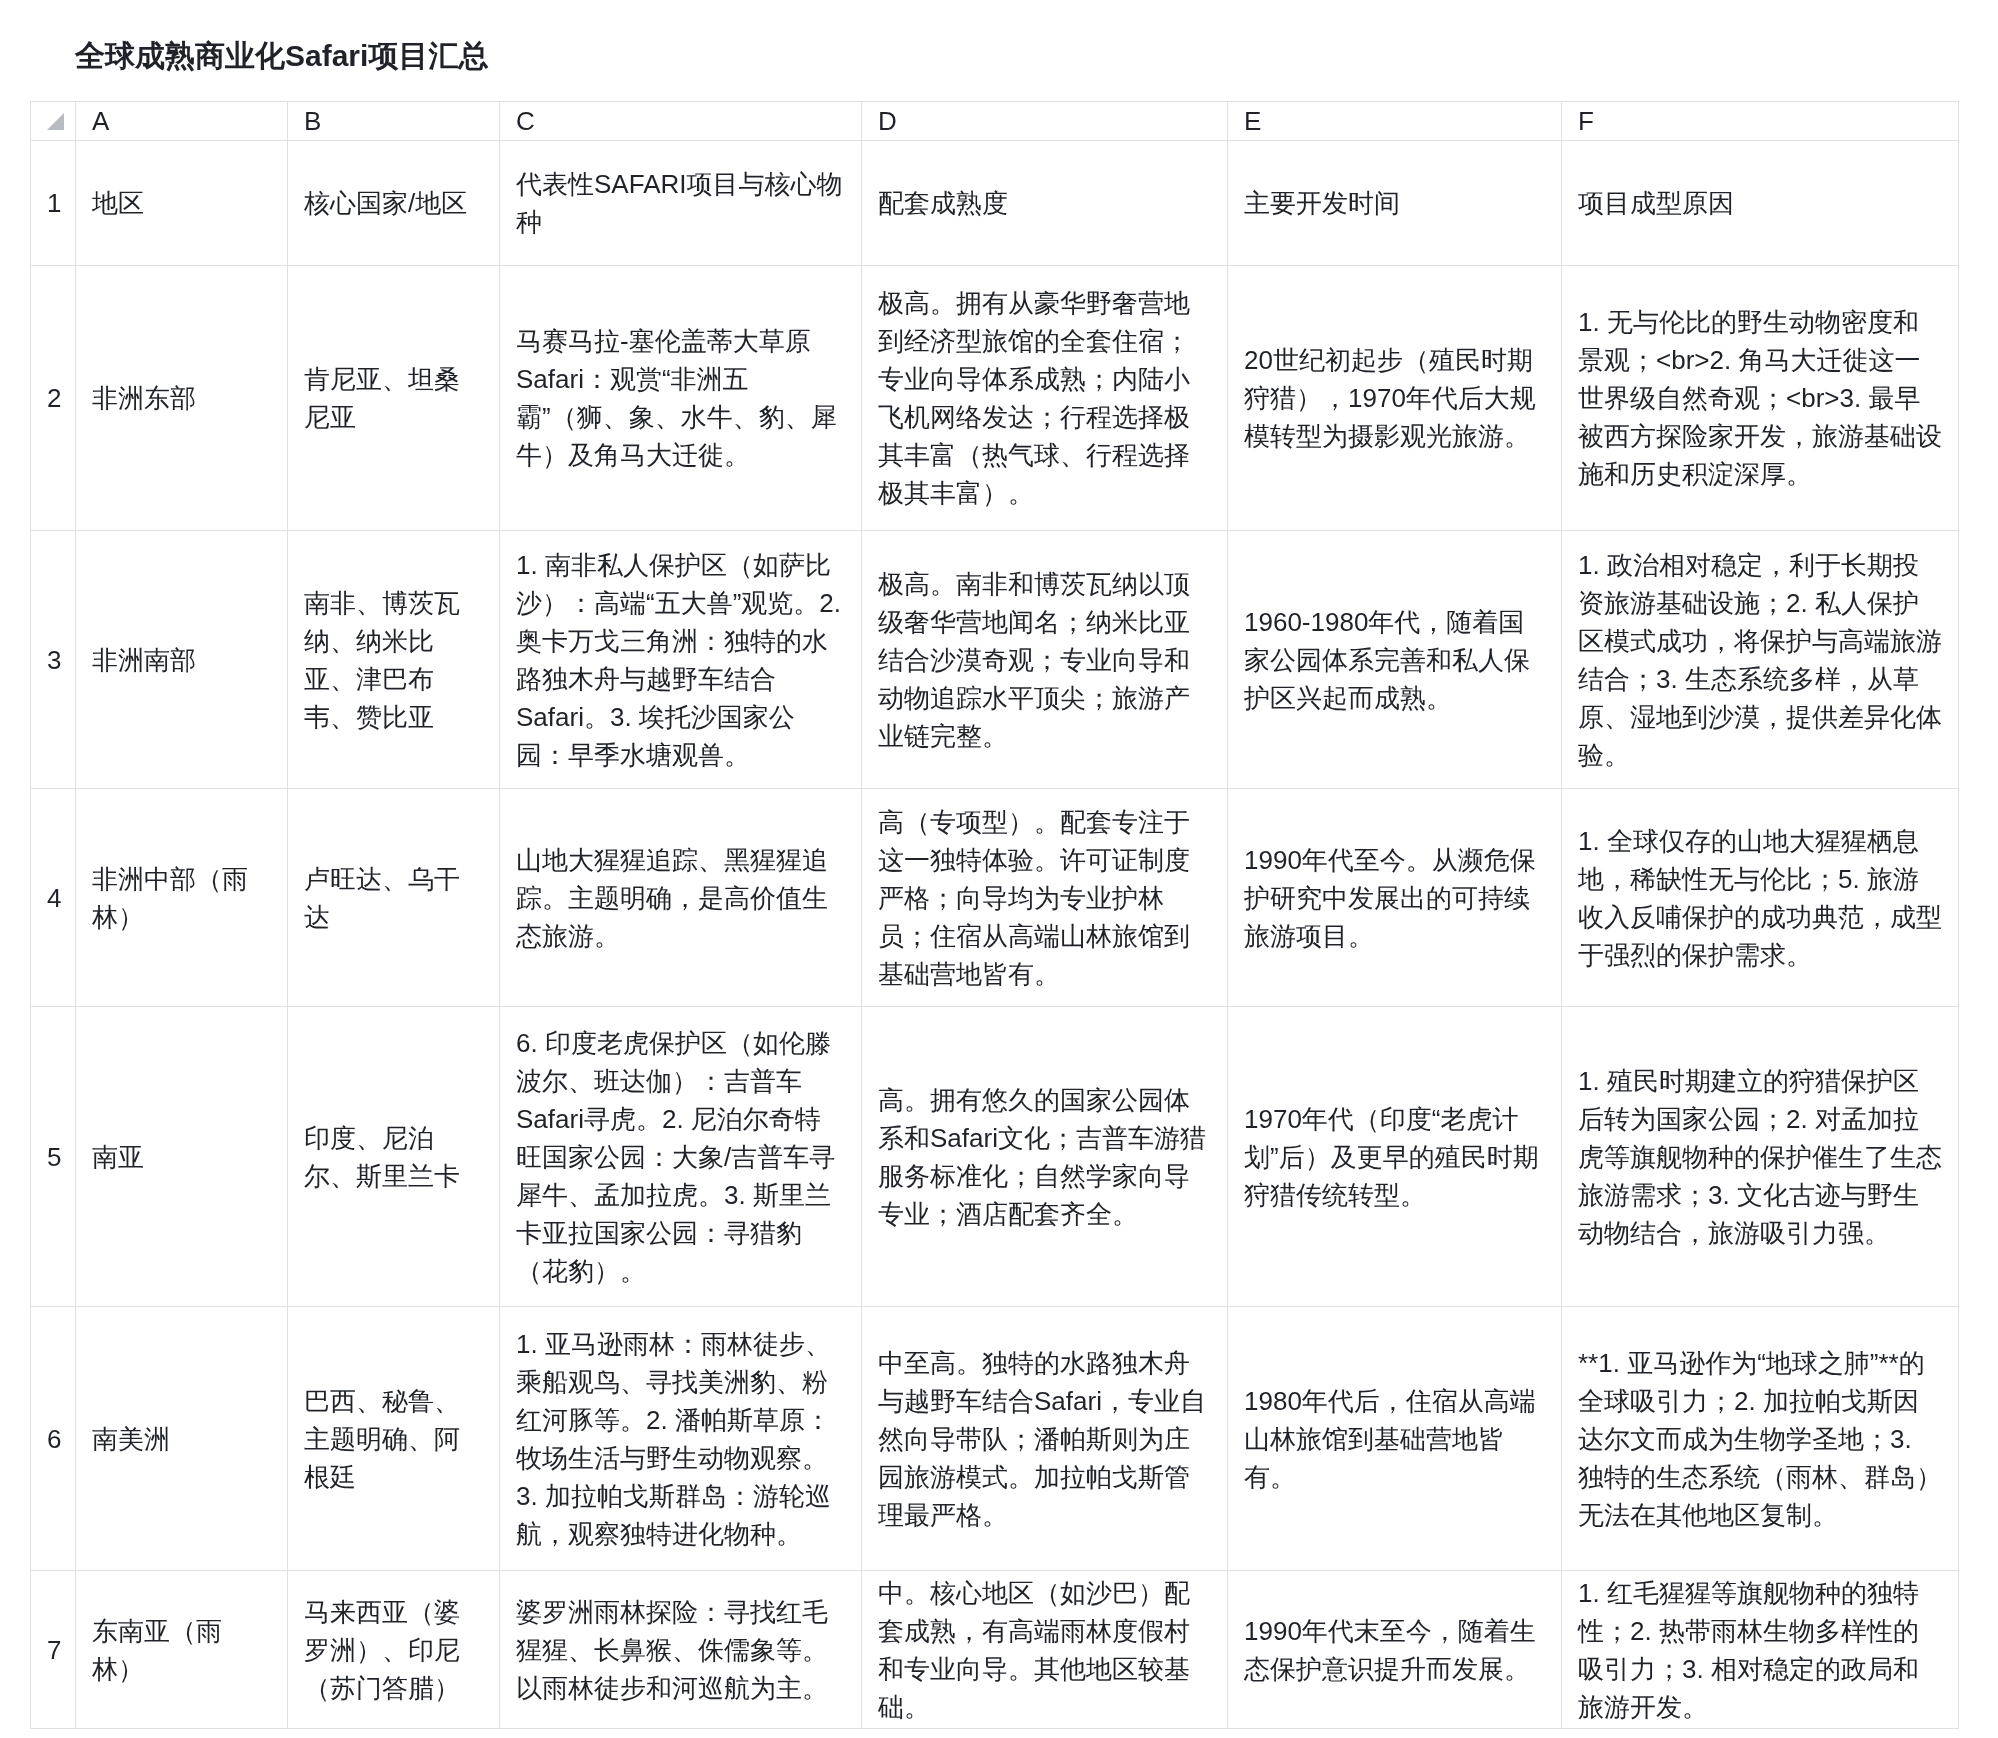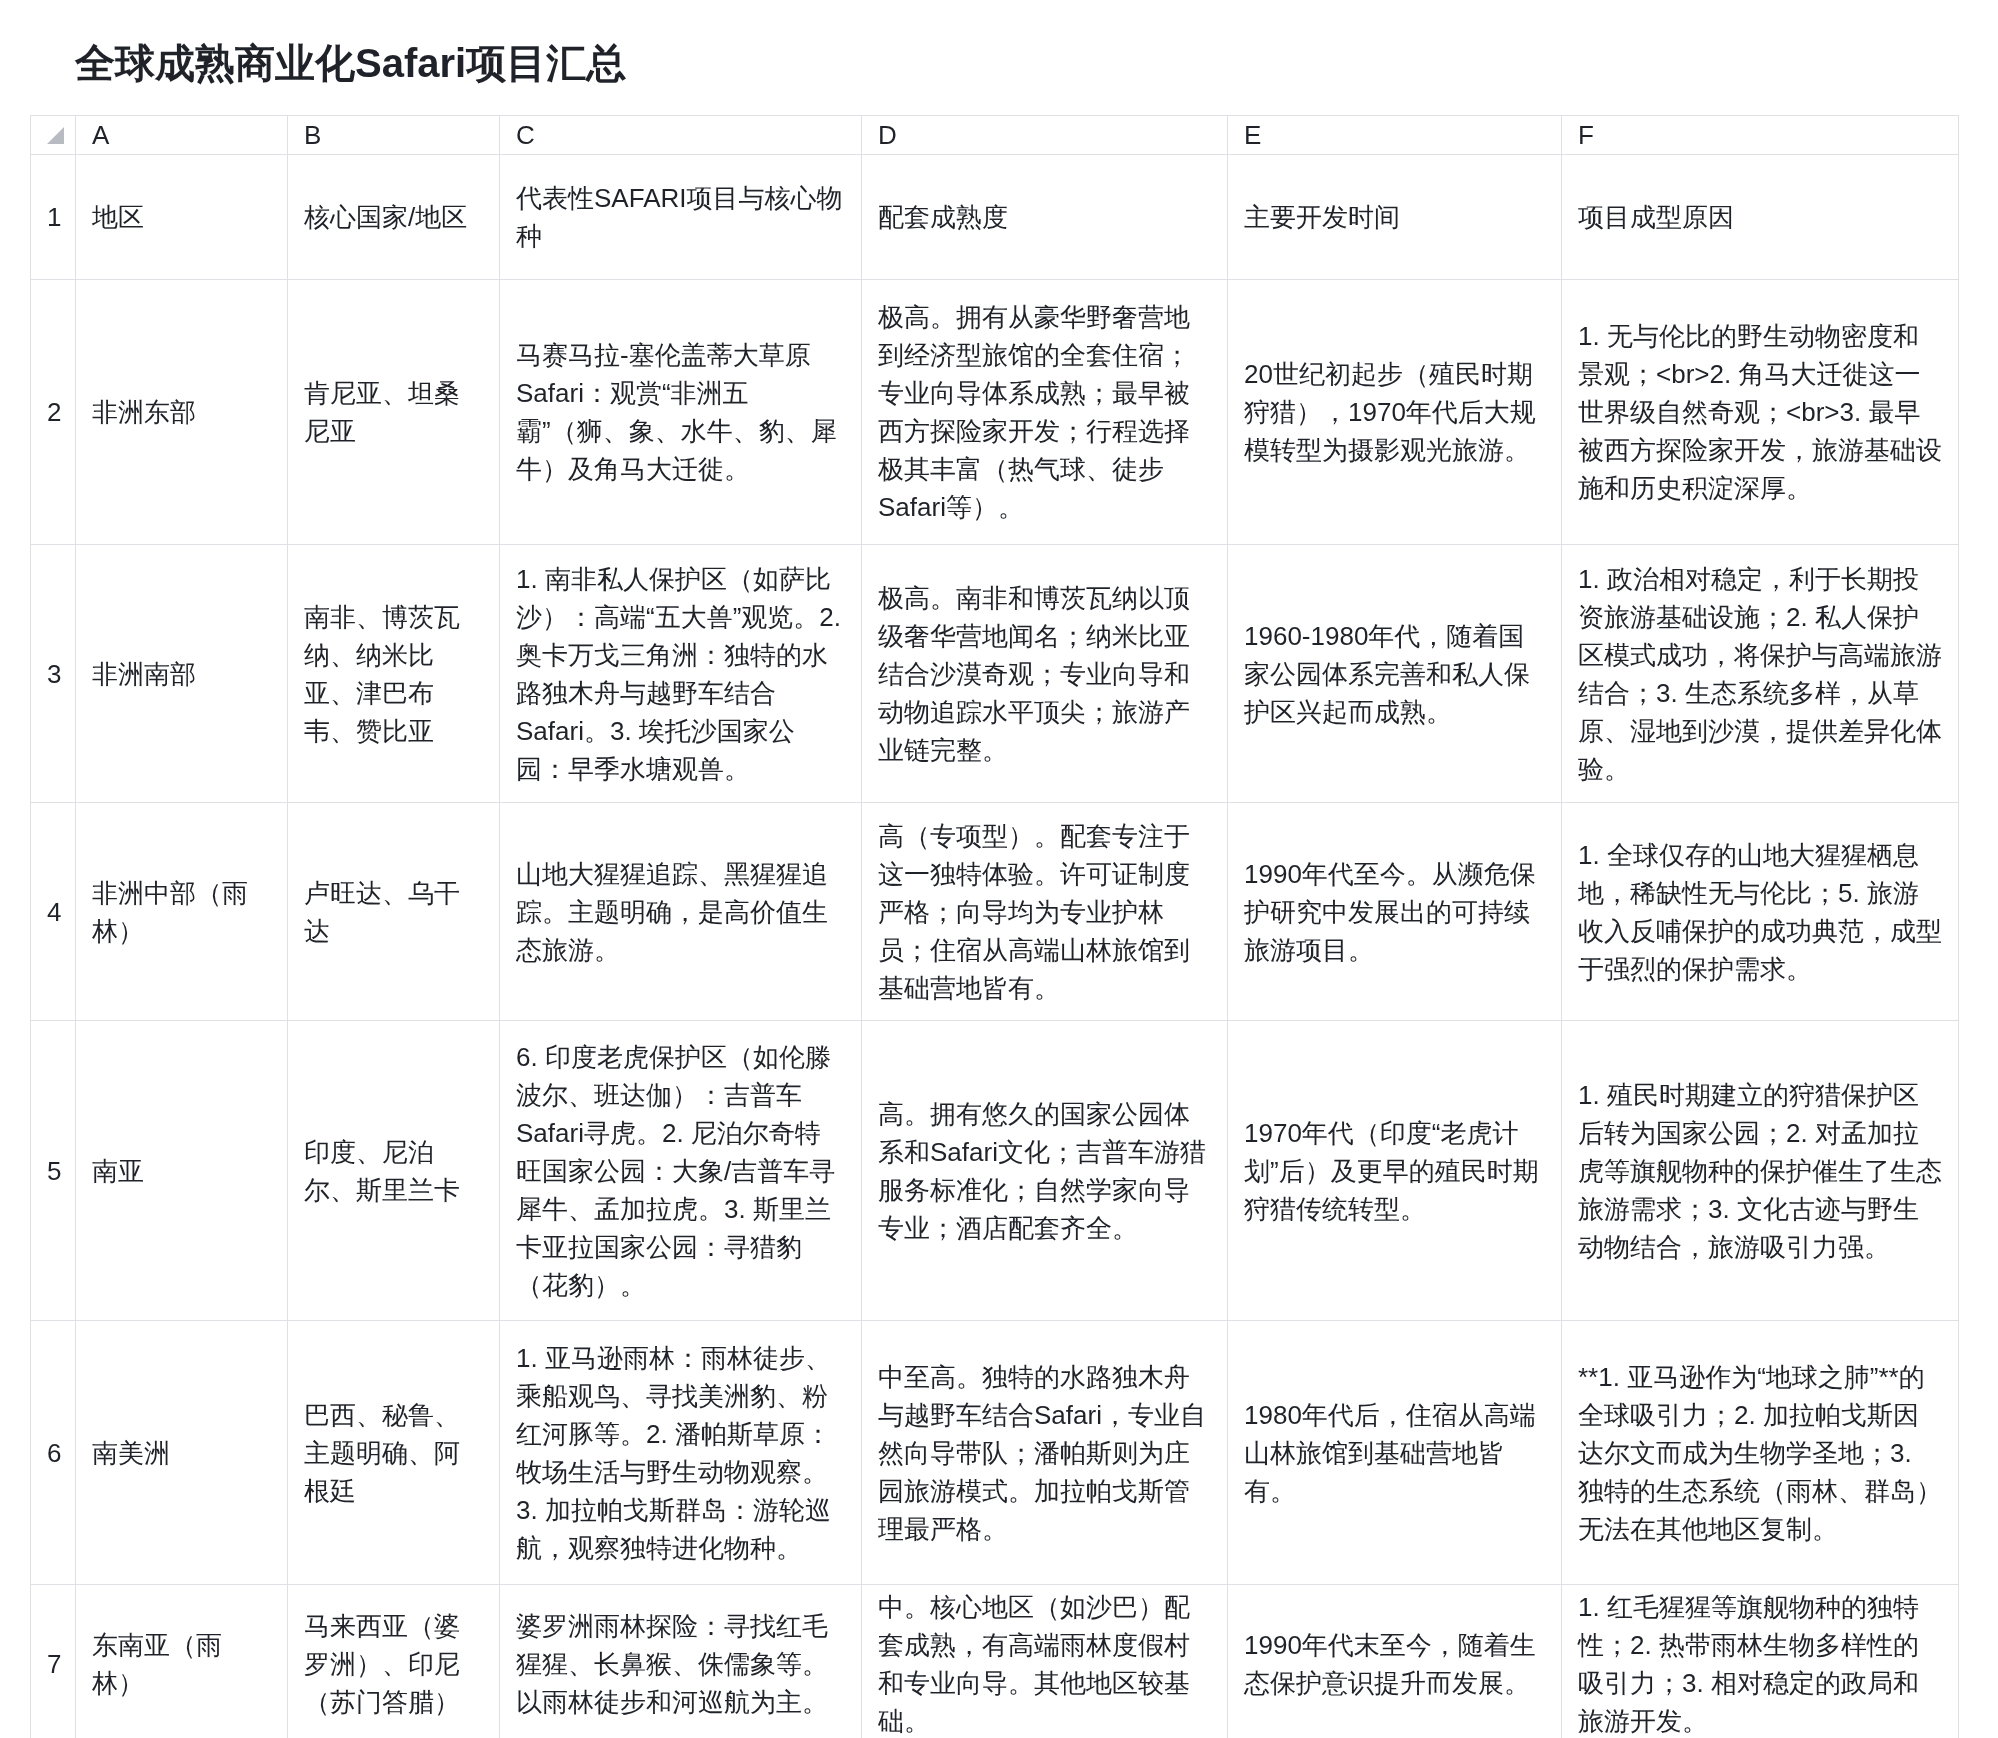--- a/index.html
+++ b/index.html
@@ -3,21 +3,21 @@
 <meta charset="utf-8">
 <style>
   html,body{margin:0;padding:0;background:#ffffff;}
   body{
     width:1998px;height:1738px;overflow:hidden;
     font-family:"Liberation Sans","DejaVu Sans",sans-serif;
     color:#1f2329;
   }
   .page{padding:20px 0 0 30px;}
   .title{
-    font-size:40px;font-weight:700;color:#1f2329;
+    font-size:30px;font-weight:700;color:#1f2329;
     margin:16px 0 24px 45px;letter-spacing:0;
   }
   table.sheet{
     border-collapse:collapse;table-layout:fixed;width:1928px;background:#fff;
   }
   table.sheet td{
     border:1px solid #dee0e3;
     padding:0 16px;
     font-size:26px;line-height:38px;color:#1f2329;
     vertical-align:middle;text-align:left;
@@ -90,21 +90,21 @@
       <td class="hcell">配套成熟度</td>
       <td class="hcell">主要开发时间</td>
       <td class="hcell">项目成型原因</td>
     </tr>
 
     <tr class="r2">
       <td class="rownum">2</td>
       <td>非洲东部</td>
       <td>肯尼亚、坦桑尼亚</td>
       <td>马赛马拉-塞伦盖蒂大草原Safari：观赏“非洲五霸”（狮、象、水牛、豹、犀牛）及角马大迁徙。</td>
-      <td>极高。拥有从豪华野奢营地到经济型旅馆的全套住宿；专业向导体系成熟；最早被西方探险家开发；行程选择极其丰富（热气球、徒步Safari等）。</td>
+      <td>极高。拥有从豪华野奢营地到经济型旅馆的全套住宿；专业向导体系成熟；内陆小飞机网络发达；行程选择极其丰富（热气球、行程选择极其丰富）。</td>
       <td>20世纪初起步（殖民时期狩猎），1970年代后大规模转型为摄影观光旅游。</td>
       <td>1. 无与伦比的野生动物密度和景观；&lt;br&gt;2. 角马大迁徙这一世界级自然奇观；&lt;br&gt;3. 最早被西方探险家开发，旅游基础设施和历史积淀深厚。</td>
     </tr>
 
     <tr class="r3">
       <td class="rownum">3</td>
       <td>非洲南部</td>
       <td>南非、博茨瓦纳、纳米比亚、津巴布韦、赞比亚</td>
       <td>1. 南非私人保护区（如萨比沙）：高端“五大兽”观览。2. 奥卡万戈三角洲：独特的水路独木舟与越野车结合Safari。3. 埃托沙国家公园：早季水塘观兽。</td>
       <td>极高。南非和博茨瓦纳以顶级奢华营地闻名；纳米比亚结合沙漠奇观；专业向导和动物追踪水平顶尖；旅游产业链完整。</td>

